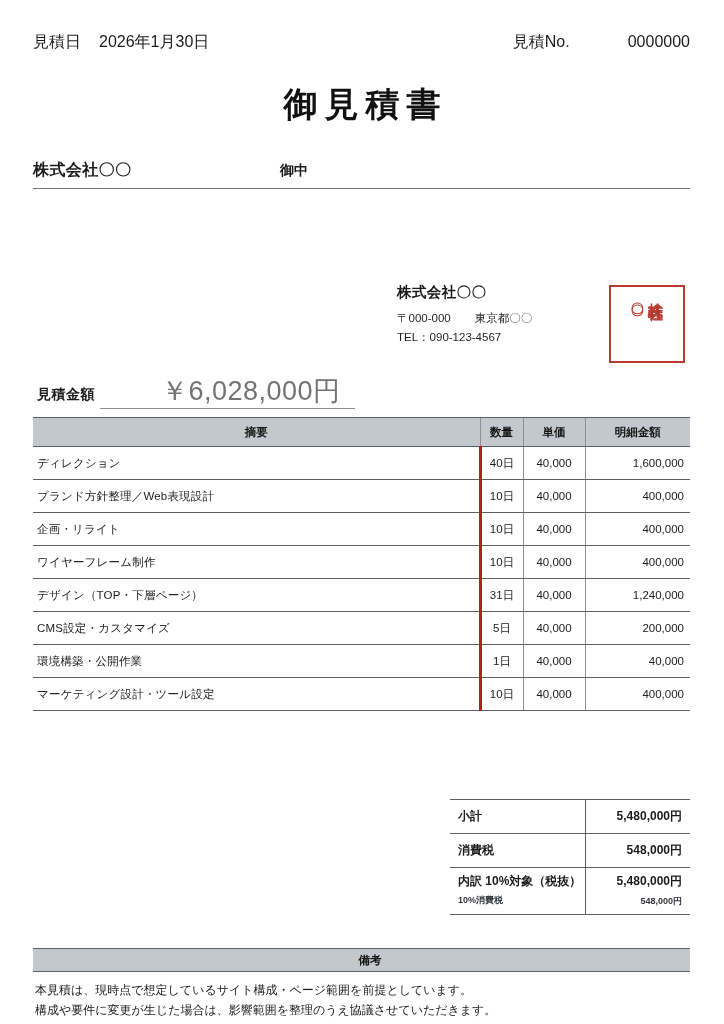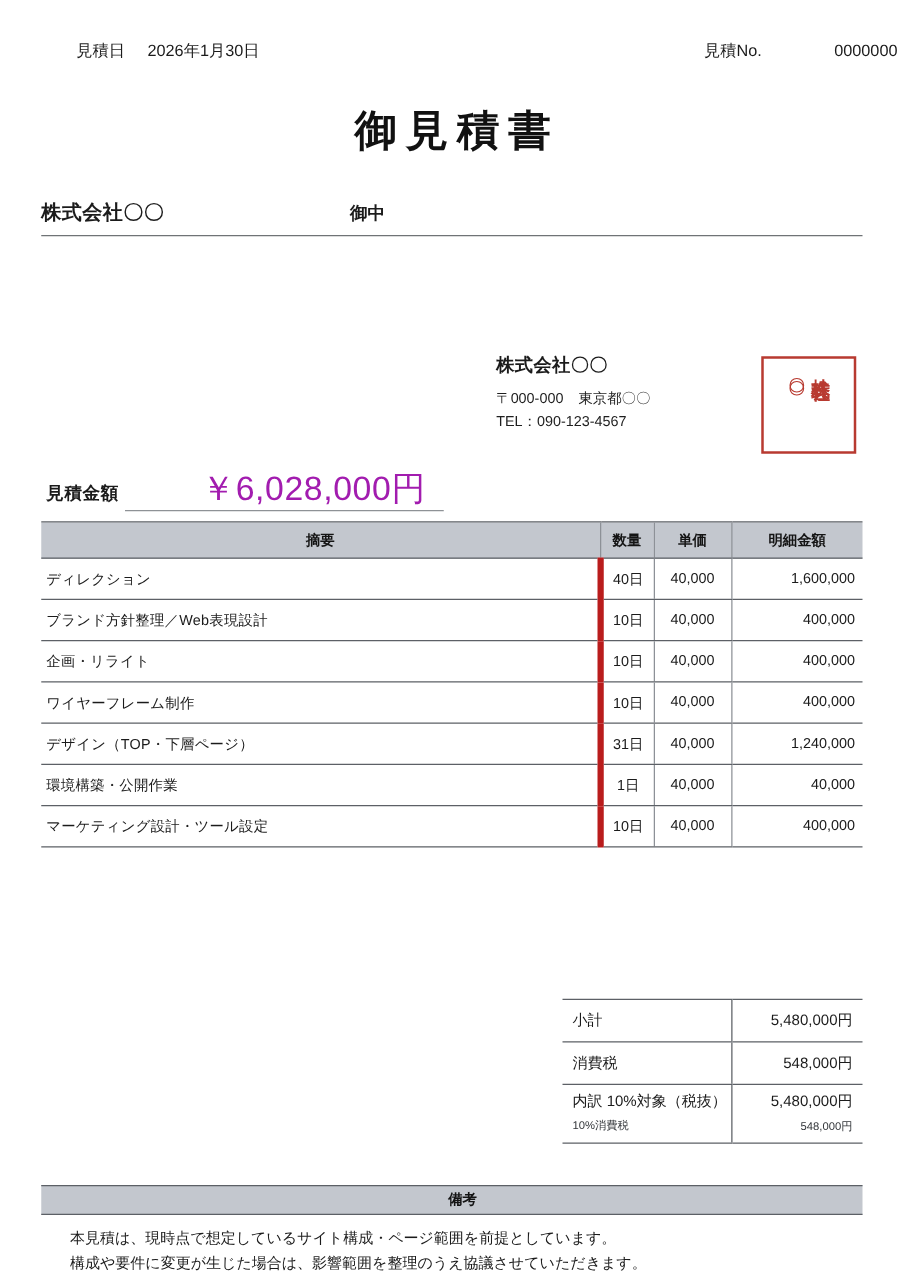--- a/index.html
+++ b/index.html
@@ -24,23 +24,22 @@
     height: 1024px;
   }
 
   
   .meta-row {
     position: absolute;
     left: 33px;
     top: 32px;
     width: 657px;
     height: 18px;
-    font-size: 13px;
+    font-size: 16px;
     color: #1b1b1b;
-    margin-left: 28px;
   }
   .meta-left {
     position: absolute;
     left: 0; top: 0;
     white-space: nowrap;
   }
   .meta-left .meta-label { margin-right: 18px; }
   .meta-right {
     position: absolute;
     right: 0; top: 0;
@@ -116,21 +115,21 @@
     letter-spacing: 0.4px;
     margin: 0 0 9px 0;
     white-space: nowrap;
   }
   .issuer-line {
     font-size: 11.5px;
     color: #1f1f1f;
     margin-bottom: 4px;
     white-space: nowrap;
   }
-  .issuer-line .zip { margin-right: 12px; }
+  .issuer-line .zip { margin-right: 24px; }
 
   
   .seal {
     position: absolute;
     left: 609px;
     top: 285px;
     width: 76px;
     height: 78px;
     border: 2px solid #b83a30;
     box-sizing: border-box;
@@ -174,21 +173,21 @@
     white-space: nowrap;
   }
   .amount-value {
     position: absolute;
     left: 128px;
     top: -5px;
     font-size: 27px;
     font-weight: 500;
     letter-spacing: 0.5px;
     white-space: nowrap;
-    color: #a21caf;
+    color: #737373;
   }
   .amount-rule {
     position: absolute;
     left: 67px;
     top: 30px;
     width: 255px;
     height: 1px;
     background: #8e9296;
   }
 
@@ -224,21 +223,21 @@
     border-bottom: 1.3px solid #5c6066;
     color: #1b1b1b;
   }
   .items-table td.c-desc {
     text-align: left;
     padding-left: 4px;
     letter-spacing: 0.2px;
   }
   .items-table td.c-qty {
     text-align: center;
-    border-left: 5px solid #b91c1c;
+    border-left: 3px solid #b91c1c;
   }
   .items-table td.c-price {
     text-align: center;
     border-left: 1px solid #8d9197;
   }
   .items-table td.c-amount {
     text-align: right;
     padding-right: 6px;
     border-left: 1px solid #8d9197;
   }
@@ -250,20 +249,21 @@
     top: 799px;
     width: 240px;
     border-collapse: collapse;
     table-layout: fixed;
     font-size: 12px;
   }
   .totals-table td {
     height: 31px;
     border-bottom: 1.3px solid #5c6066;
     color: #1b1b1b;
+    font-weight: bold;
   }
   .totals-table tr:first-child td { border-top: 1.3px solid #5c6066; }
   .totals-table td.t-label {
     text-align: left;
     padding-left: 8px;
   }
   .totals-table td.t-value {
     text-align: right;
     padding-right: 8px;
     border-left: 1.4px solid #5c6066;
@@ -307,21 +307,20 @@
   }
   .remarks-body {
     padding: 8px 2px 10px 2px;
     border-bottom: 1.4px solid #5c6066;
   }
   .remarks-line {
     font-size: 12px;
     line-height: 20px;
     color: #1b1b1b;
     white-space: nowrap;
-    margin-left: 21px;
   }
 </style>
 </head>
 <body>
 
 <div class="page">
 
   <div class="meta-row">
     <div class="meta-left">
       <span class="meta-label">見積日</span><span>2026年1月30日</span>
@@ -396,20 +395,26 @@
         <td class="c-desc">ワイヤーフレーム制作</td>
         <td class="c-qty">10日</td>
         <td class="c-price">40,000</td>
         <td class="c-amount">400,000</td>
       </tr>
       <tr>
         <td class="c-desc">デザイン（TOP・下層ページ）</td>
         <td class="c-qty">31日</td>
         <td class="c-price">40,000</td>
         <td class="c-amount">1,240,000</td>
+      </tr>
+      <tr>
+        <td class="c-desc">CMS設定・カスタマイズ</td>
+        <td class="c-qty">5日</td>
+        <td class="c-price">40,000</td>
+        <td class="c-amount">200,000</td>
       </tr>
       <tr>
         <td class="c-desc">環境構築・公開作業</td>
         <td class="c-qty">1日</td>
         <td class="c-price">40,000</td>
         <td class="c-amount">40,000</td>
       </tr>
       <tr>
         <td class="c-desc">マーケティング設計・ツール設定</td>
         <td class="c-qty">10日</td>

